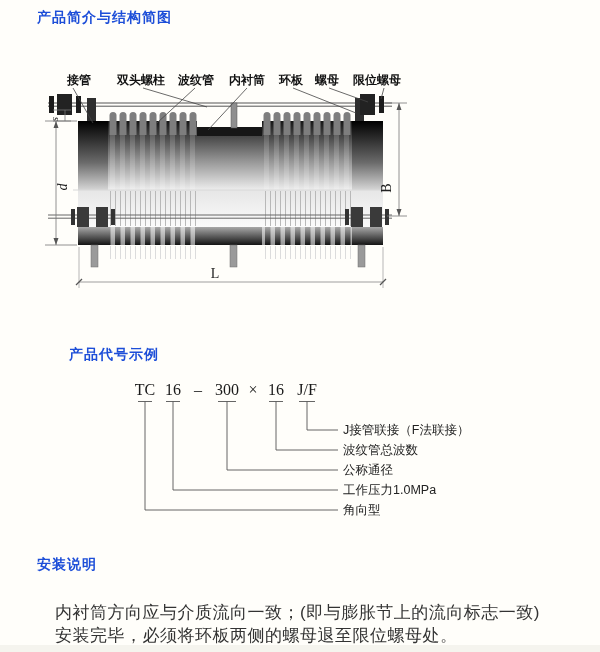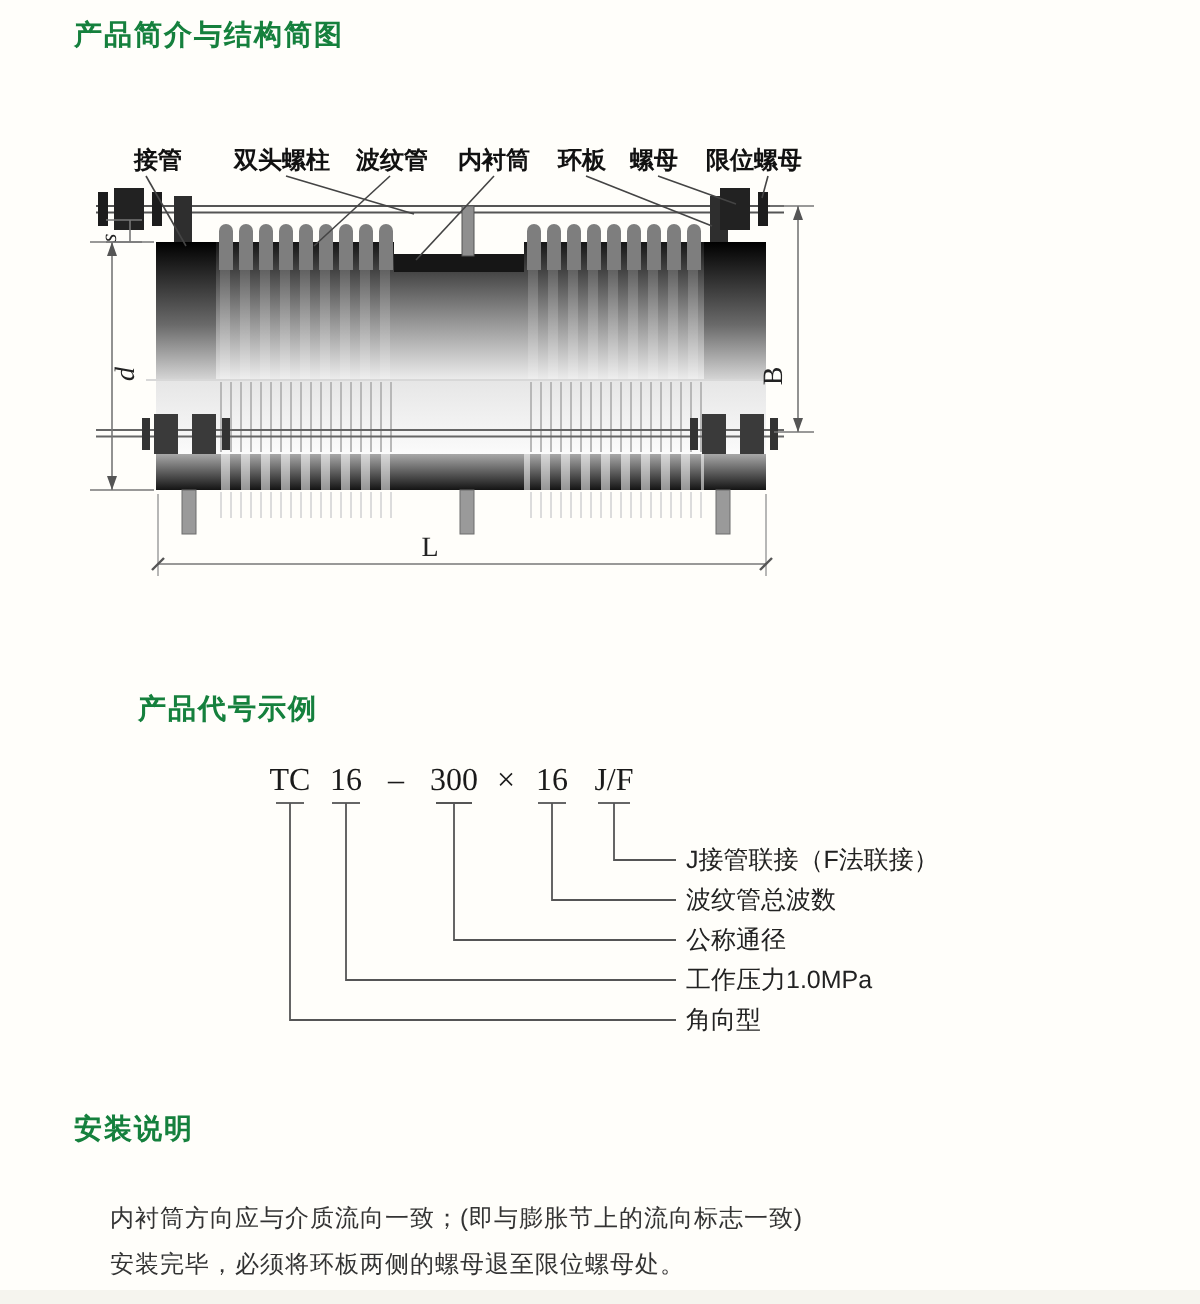--- a/index.html
+++ b/index.html
@@ -6,33 +6,33 @@
   .page{
     position:relative;
     width:600px;height:652px;
     background:#fffefa;
     overflow:hidden;
     font-family:"Liberation Sans",sans-serif;
   }
   .sec-title{
     position:absolute;
     left:37px;
-    color:#15803d;
+    color:#1d4ed8;
     font-size:14px;
     font-weight:bold;
     letter-spacing:1px;
   }
   .t1{top:9px;}
   .t2{top:346px;margin-left:32px;}
   .t3{top:556px;font-family:Liberation Serif, serif;}
   .para{
     position:absolute;
     left:55px;
     color:#333;
-    font-size:12px;
+    font-size:17px;
     letter-spacing:0.5px;
     white-space:nowrap;
   }
   .p1{top:601px;}
   .p2{top:624px;}
   svg{position:absolute;}
   .diag{left:35px;top:63px;}
   .codediag{left:100px;top:372px;}
   .pl{font-family:"Liberation Sans",sans-serif;font-size:12px;font-weight:bold;fill:#111;text-anchor:middle;}
   .dl{font-family:"Liberation Serif",serif;font-size:14px;fill:#222;text-anchor:middle;}

